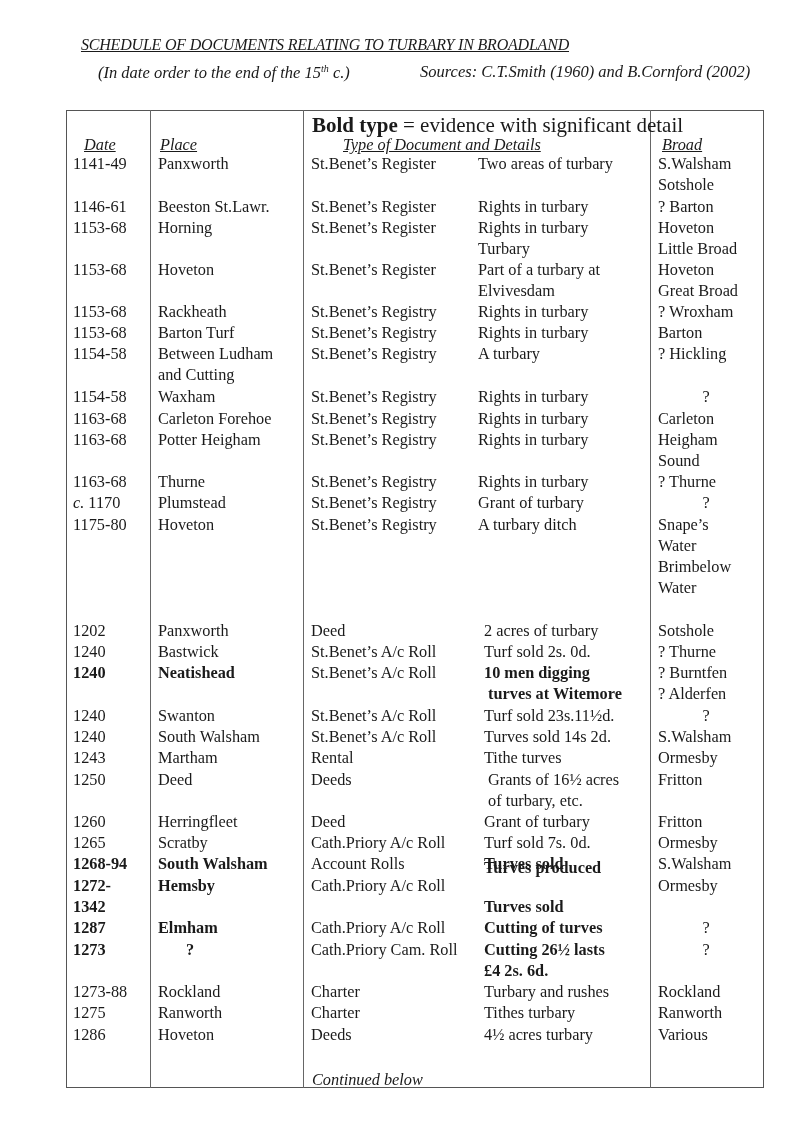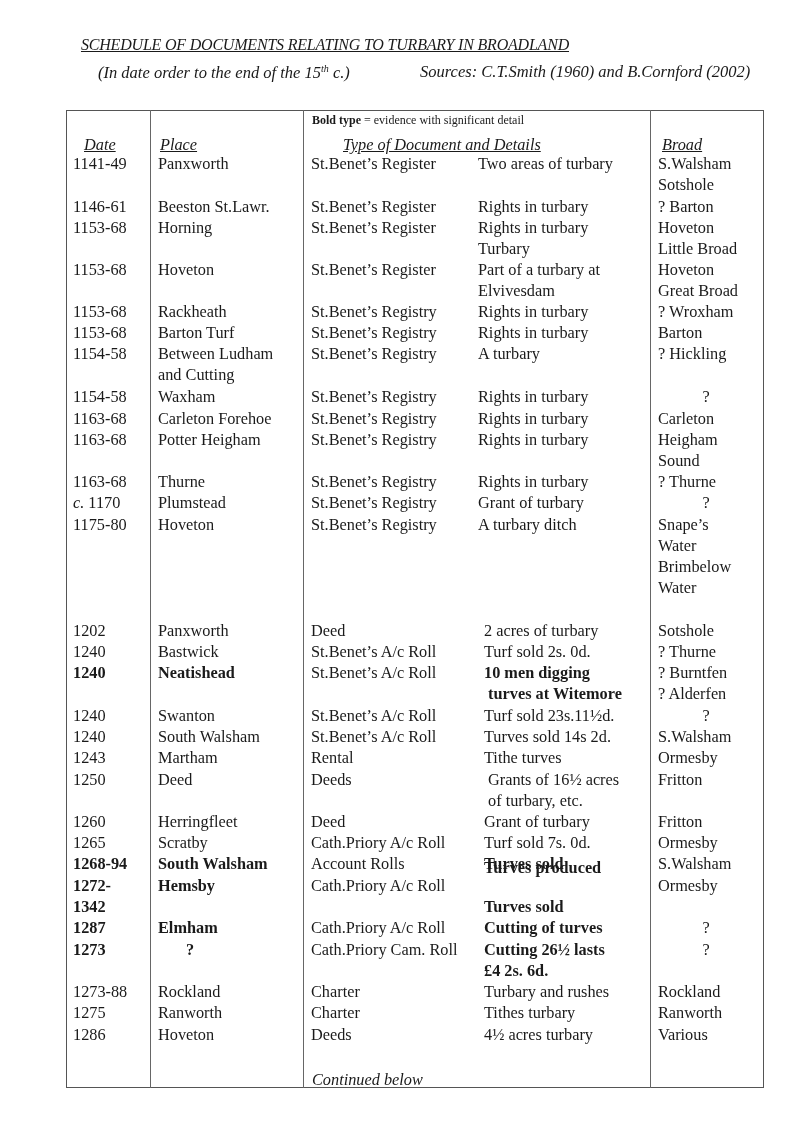--- a/index.html
+++ b/index.html
@@ -9,21 +9,21 @@
            font-style:italic; font-size:16px; text-decoration:underline; letter-spacing:-0.2px; }
   .subtitle { position:absolute; left:66px; top:62px; font-style:italic; font-size:16.5px; white-space:pre;margin-left:32px; }
   .subtitle sup { font-size:10px; }
   .subtitle .src { position:absolute; left:322px; top:0; white-space:nowrap; }
   .table { position:absolute; left:66px; top:110px; width:698px; height:978px;
            border:1px solid #555; box-sizing:border-box; }
   .vline { position:absolute; top:110px; height:978px; width:1px; background:#666; }
   .cell { position:absolute; font-size:16.3px; line-height:21px; white-space:nowrap; }
   .b { font-weight:bold; }
   .hdr { font-style:italic; text-decoration:underline; }
-  .legend { position:absolute; left:312px; top:113px; font-size:12px; white-space:nowrap; }
+  .legend { position:absolute; left:312px; top:113px; font-size:21px; white-space:nowrap; }
   .legend b { font-weight:bold; }
   .center { text-align:center; width:60px; }
 </style>
 </head>
 <body>
 
 <div class="title">SCHEDULE OF DOCUMENTS RELATING TO TURBARY IN BROADLAND</div>
 <div class="subtitle"><span><span>(In date order to the end of the 15</span><sup>th</sup><span> c.)</span></span><span class="src">Sources: C.T.Smith (1960) and B.Cornford (2002)</span></div>
 
 <div class="table"></div>

